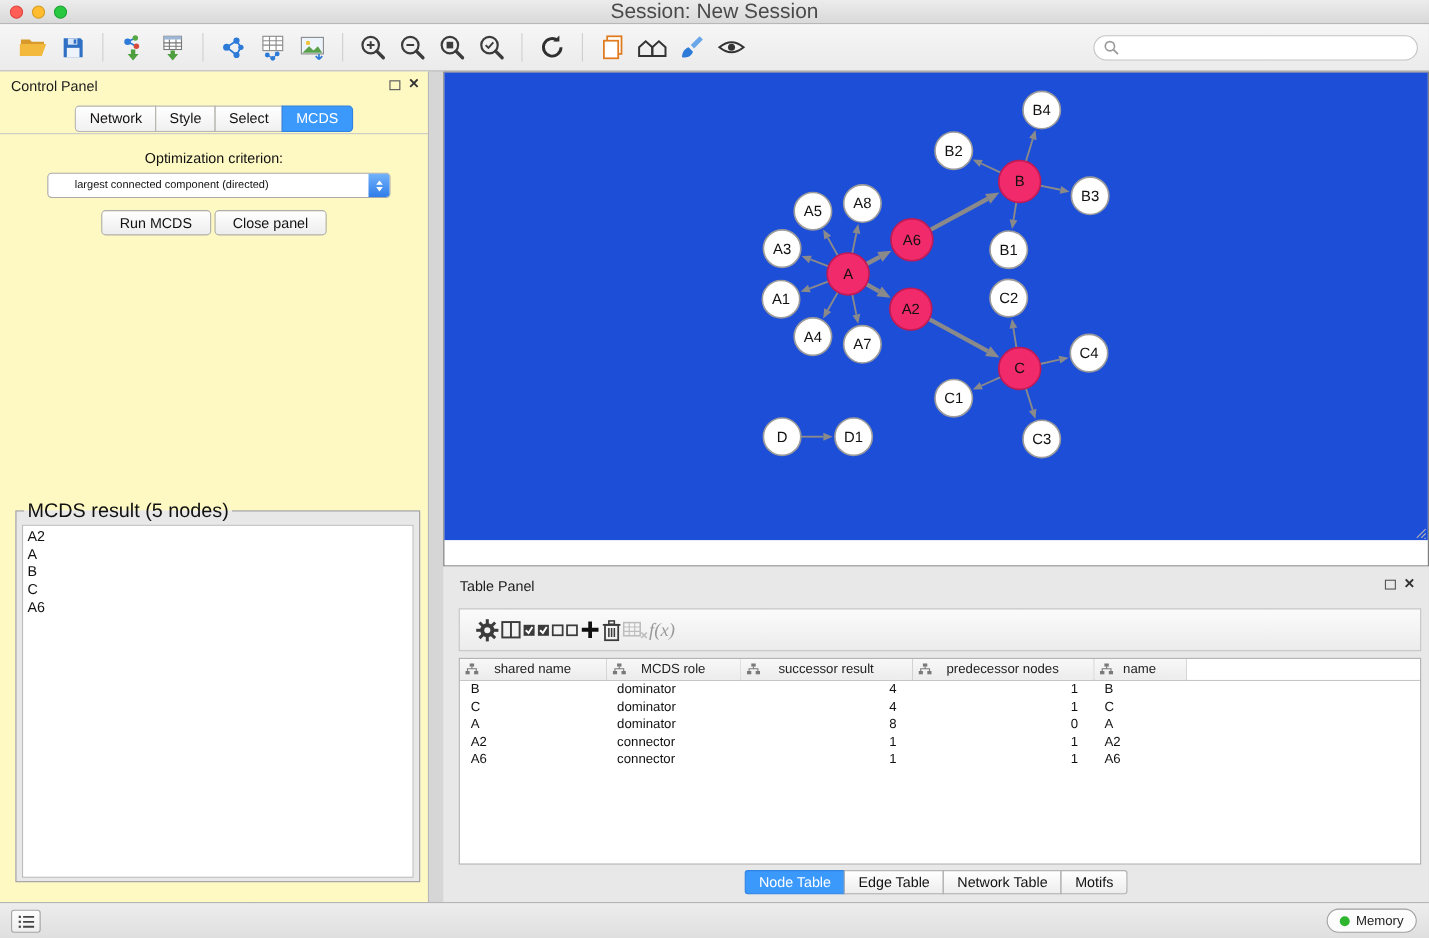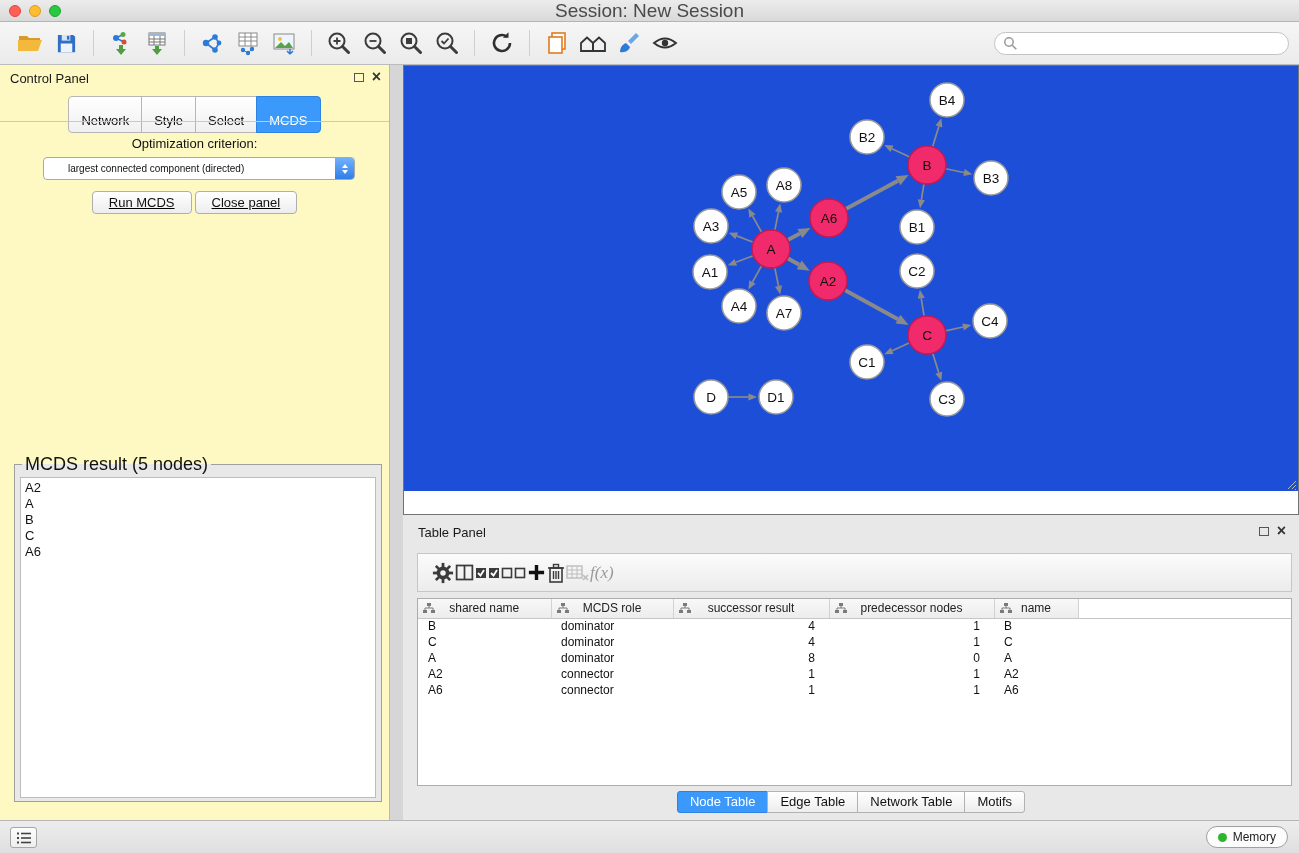--- a/index.html
+++ b/index.html
@@ -52,21 +52,21 @@
     background:#fef9c3; border-right:1px solid #b8b8b8;
   }
   .panel-header { position:absolute; top:0; left:0; right:0; height:26px; }
   .panel-title { position:absolute; left:10px; top:6px; font-size:13px; color:#1a1a1a; }
   .panel-icons { position:absolute; right:8px; top:6px; display:flex; align-items:center; gap:8px; }
   .float-ico { width:10px; height:9px; border:1.5px solid #555; display:inline-block; }
   .close-ico { font-size:16px; font-weight:bold; color:#333; line-height:12px; cursor:default; }
 
   .cp-tabs { position:absolute; top:31px; left:0; width:100%; display:flex; justify-content:center; }
   .cp-tab {
-    font-size:13px; color:#111; padding:16px 12px 4px 12px;
+    font-size:13px; color:#111; padding:3px 12px 4px 12px;
     background:linear-gradient(#ffffff,#f0f0f0);
     border:1px solid #b6b6b6; margin-left:-1px; cursor:pointer;
   }
   .cp-tab:first-child { border-radius:4px 0 0 4px; margin-left:0; }
   .cp-tab:last-child  { border-radius:0 4px 4px 0; }
   .cp-rule { position:absolute; top:56px; left:0; right:0; border-top:1px solid #c9c9c9; }
 
   .opt-label { position:absolute; top:71px; width:100%; text-align:center; font-size:13px; color:#111; }
   .dropdown {
     position:absolute; top:92px; left:43px; width:312px; height:23px;
@@ -75,21 +75,21 @@
   }
   .stepper {
     position:absolute; right:0; top:0; bottom:0; width:19px;
     background:linear-gradient(#72b2fb,#2f7ee9);
     border-radius:0 3px 3px 0; display:flex; flex-direction:column;
     align-items:center; justify-content:center; gap:2px;
   }
   .stepper .up   { width:0;height:0;border-left:3.5px solid transparent;border-right:3.5px solid transparent;border-bottom:4px solid #fff; }
   .stepper .down { width:0;height:0;border-left:3.5px solid transparent;border-right:3.5px solid transparent;border-top:4px solid #fff; }
 
-  .cp-buttons { position:absolute; top:126px; width:100%; display:flex; justify-content:center; gap:3px;text-decoration:underline; }
+  .cp-buttons { position:absolute; top:126px; width:100%; display:flex; justify-content:center; gap:3px; }
   .push-btn {
     height:23px; padding:0 16px; font-size:13px; color:#111;
     background:linear-gradient(#ffffff,#ededed);
     border:1px solid #aeaeae; border-radius:4px; cursor:pointer;
     font-family:"Liberation Sans",sans-serif;
   }
 
   .result-box {
     position:absolute; top:389px; left:14px; width:368px; height:348px;
     border:1px solid #a0a0a0; padding:2px 5px 8px 5px; background:#e8e8e8;

